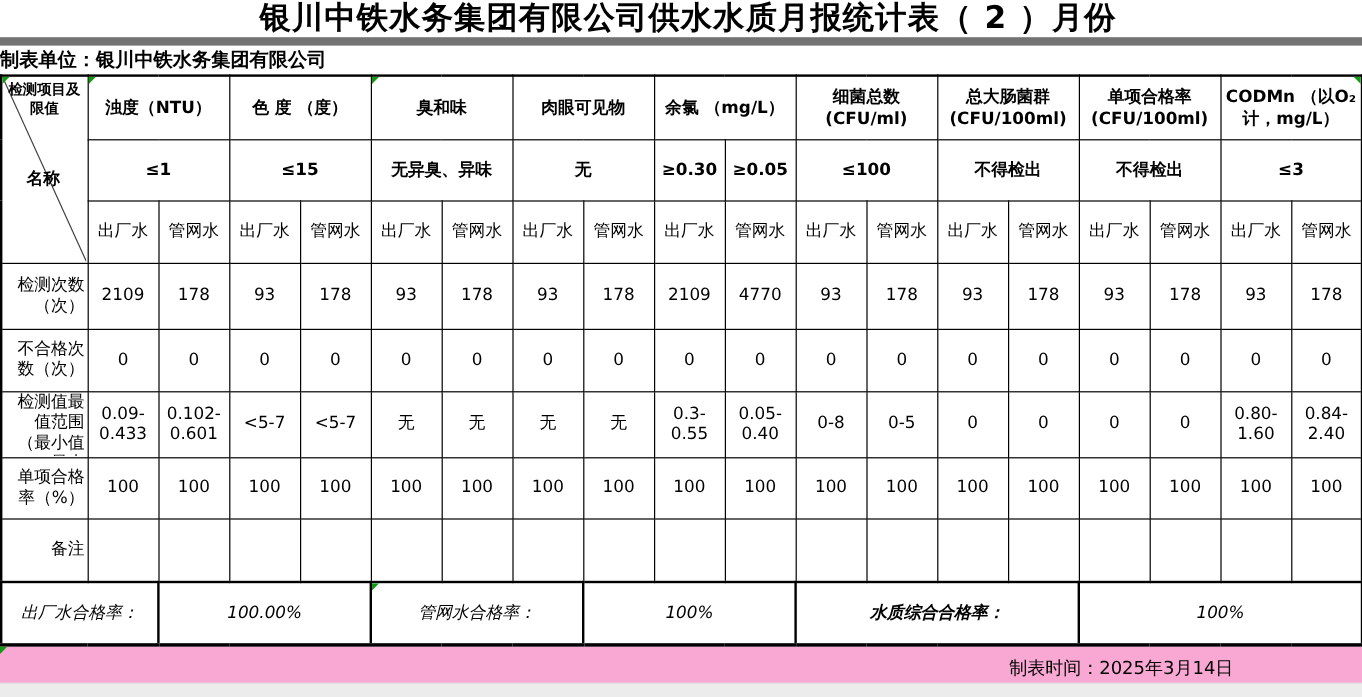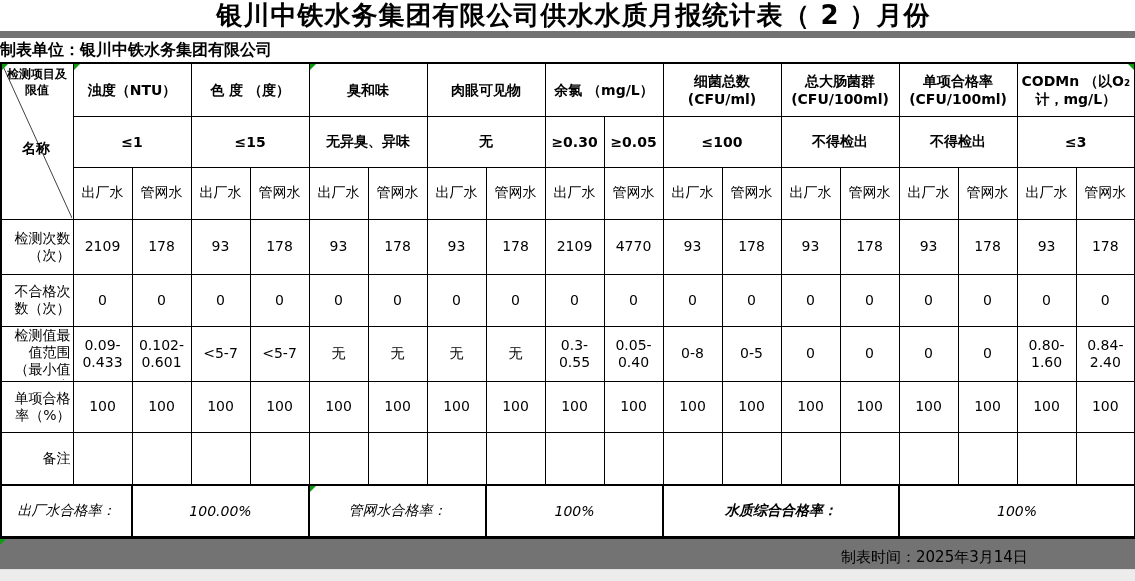--- a/index.html
+++ b/index.html
@@ -40,21 +40,21 @@
   tr.summary td.bold{font-weight:bold;}
   td.corner{padding:0;}
   .corner .diag{position:absolute;left:0;top:0;}
   .c-top{position:absolute;top:2px;left:2px;width:66px;text-align:center;
     font-size:12px;font-weight:bold;line-height:16px;}
   .c-bottom{position:absolute;top:76px;left:20px;font-size:14px;font-weight:bold;}
   .tri{position:absolute;top:0;left:0;width:0;height:0;
     border-top:6px solid #0f9b0f;border-right:6px solid transparent;}
   .tri-r{position:absolute;top:0;right:0;left:auto;width:0;height:0;
     border-top:6px solid #0f9b0f;border-left:6px solid transparent;}
-  .footer-area{position:relative;height:39px;background:#737373;}
+  .footer-area{position:relative;height:39px;background:#f9a8d4;}
   .footer-date{position:absolute;left:841px;top:9px;font-size:15px;}
   .bottom-gutter{position:absolute;left:0;bottom:0;width:1135px;height:11px;
     background:#ececec;border-top:1px solid #e0e0e0;}
 </style>
 </head>
 <body>
 
 <div class="title-row">银川中铁水务集团有限公司供水水质月报统计表（ 2 ）月份</div>
 <div class="unit-row">制表单位：银川中铁水务集团有限公司</div>
 

